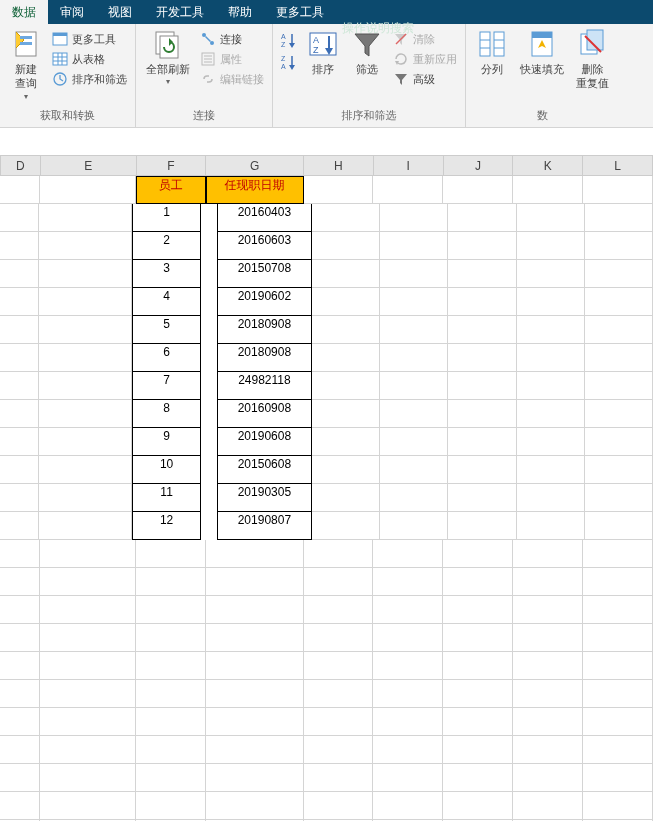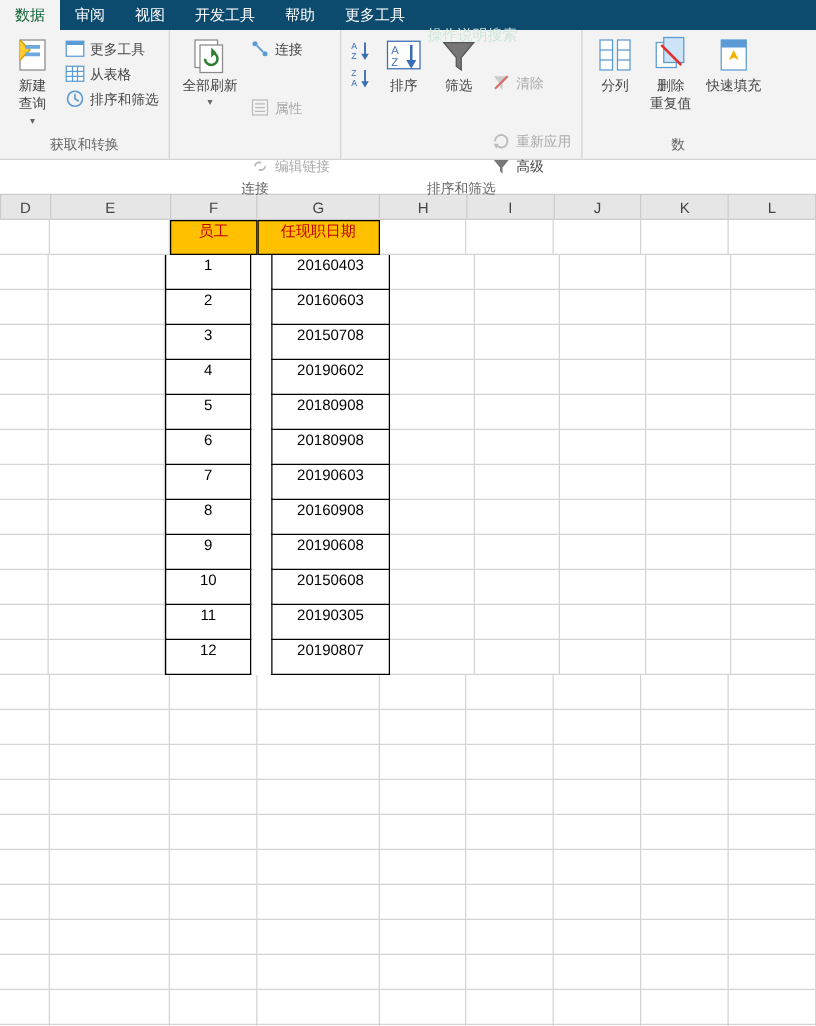--- a/index.html
+++ b/index.html
@@ -15,21 +15,21 @@
 .rgroup { border-right: 1px solid #d4d4d4; display: flex; flex-direction: column; padding: 2px 6px; }
 .rgroup-body { flex: 1; display: flex; align-items: flex-start; gap: 4px; }
 .rgroup-label { text-align: center; font-size: 11px; color: #666; padding: 1px 0 2px; }
 
 .big-btn { display: flex; flex-direction: column; align-items: center; justify-content: center; font-size: 11px; color: #444; padding: 2px 4px; cursor: pointer; line-height: 1.3; }
 .big-btn .icon { width: 32px; height: 32px; margin-bottom: 2px; }
 .big-btn .drop { font-size: 8px; color: #666; margin-top: 1px; }
 
 .small-list { display: flex; flex-direction: column; gap: 2px; padding-top: 4px; }
 .small-btn { display: flex; align-items: center; gap: 4px; font-size: 11px; color: #444; cursor: pointer; padding: 1px 2px; white-space: nowrap; }
-.small-btn.dim { color: #aaa; margin-top: 27px; }
+.small-btn.dim { color: #aaa; }
 .small-btn .sicon { width: 16px; height: 16px; flex-shrink: 0; }
 
 .sort-stack { display:flex; flex-direction:column; gap:2px; padding-top:4px; }
 .sort-mini { width:20px; height:20px; cursor:pointer; }
 
 .spacer { height: 28px; background: #fff; border-bottom:1px solid #ccc;}
 
 .grid { overflow: hidden; }
 .col-headers { display: flex; height: 20px; background: #e6e6e6; border-bottom: 1px solid #ccc; }
 .ch { border-right: 1px solid #ccc; text-align: center; font-size: 12px; color: #444; line-height: 20px; }
@@ -225,34 +225,34 @@
             <rect x="18" y="4" width="10" height="24" fill="#fff" stroke="#5a9bd5"></rect>
             <line x1="4" y1="12" x2="14" y2="12" stroke="#5a9bd5"></line>
             <line x1="4" y1="20" x2="14" y2="20" stroke="#5a9bd5"></line>
             <line x1="18" y1="12" x2="28" y2="12" stroke="#5a9bd5"></line>
             <line x1="18" y1="20" x2="28" y2="20" stroke="#5a9bd5"></line>
           </svg>
         <span>分列</span>
       </div>
       <div class="big-btn">
         <svg class="icon" viewBox="0 0 32 32">
+            <rect x="6" y="4" width="20" height="24" fill="#fff" stroke="#5a9bd5"></rect>
+            <rect x="6" y="4" width="20" height="6" fill="#5a9bd5"></rect>
+            <polygon points="16,12 20,20 16,18 12,20" fill="#f2b200"></polygon>
+          </svg>
+        <span>快速填充</span>
+      </div>
+      <div class="big-btn">
+        <svg class="icon" viewBox="0 0 32 32">
             <rect x="4" y="6" width="16" height="20" fill="#fff" stroke="#5a9bd5"></rect>
             <rect x="10" y="2" width="16" height="20" fill="#cde3f6" stroke="#5a9bd5"></rect>
             <line x1="8" y1="8" x2="24" y2="24" stroke="#d33" stroke-width="2"></line>
           </svg>
         <span style="white-space:pre-line;text-align:center;">删除
 重复值</span>
-      </div>
-      <div class="big-btn">
-        <svg class="icon" viewBox="0 0 32 32">
-            <rect x="6" y="4" width="20" height="24" fill="#fff" stroke="#5a9bd5"></rect>
-            <rect x="6" y="4" width="20" height="6" fill="#5a9bd5"></rect>
-            <polygon points="16,12 20,20 16,18 12,20" fill="#f2b200"></polygon>
-          </svg>
-        <span>快速填充</span>
       </div>
     </div>
     <div class="rgroup-label">数</div>
   </div>
 
 </div>
 
 <div class="spacer"></div>
 
 <div class="grid">
@@ -343,21 +343,21 @@
         <div class="cell c-H"></div>
         <div class="cell c-I"></div>
         <div class="cell c-J"></div>
         <div class="cell c-K"></div>
         <div class="cell c-L"></div>
       </div>
       <div class="row">
         <div class="cell c-D"></div>
         <div class="cell c-E"></div>
         <div class="cell c-F data-cell">7</div>
-        <div class="cell c-G data-cell right">20190603</div>
+        <div class="cell c-G data-cell right">24982118</div>
         <div class="cell c-H"></div>
         <div class="cell c-I"></div>
         <div class="cell c-J"></div>
         <div class="cell c-K"></div>
         <div class="cell c-L"></div>
       </div>
       <div class="row">
         <div class="cell c-D"></div>
         <div class="cell c-E"></div>
         <div class="cell c-F data-cell">8</div>

